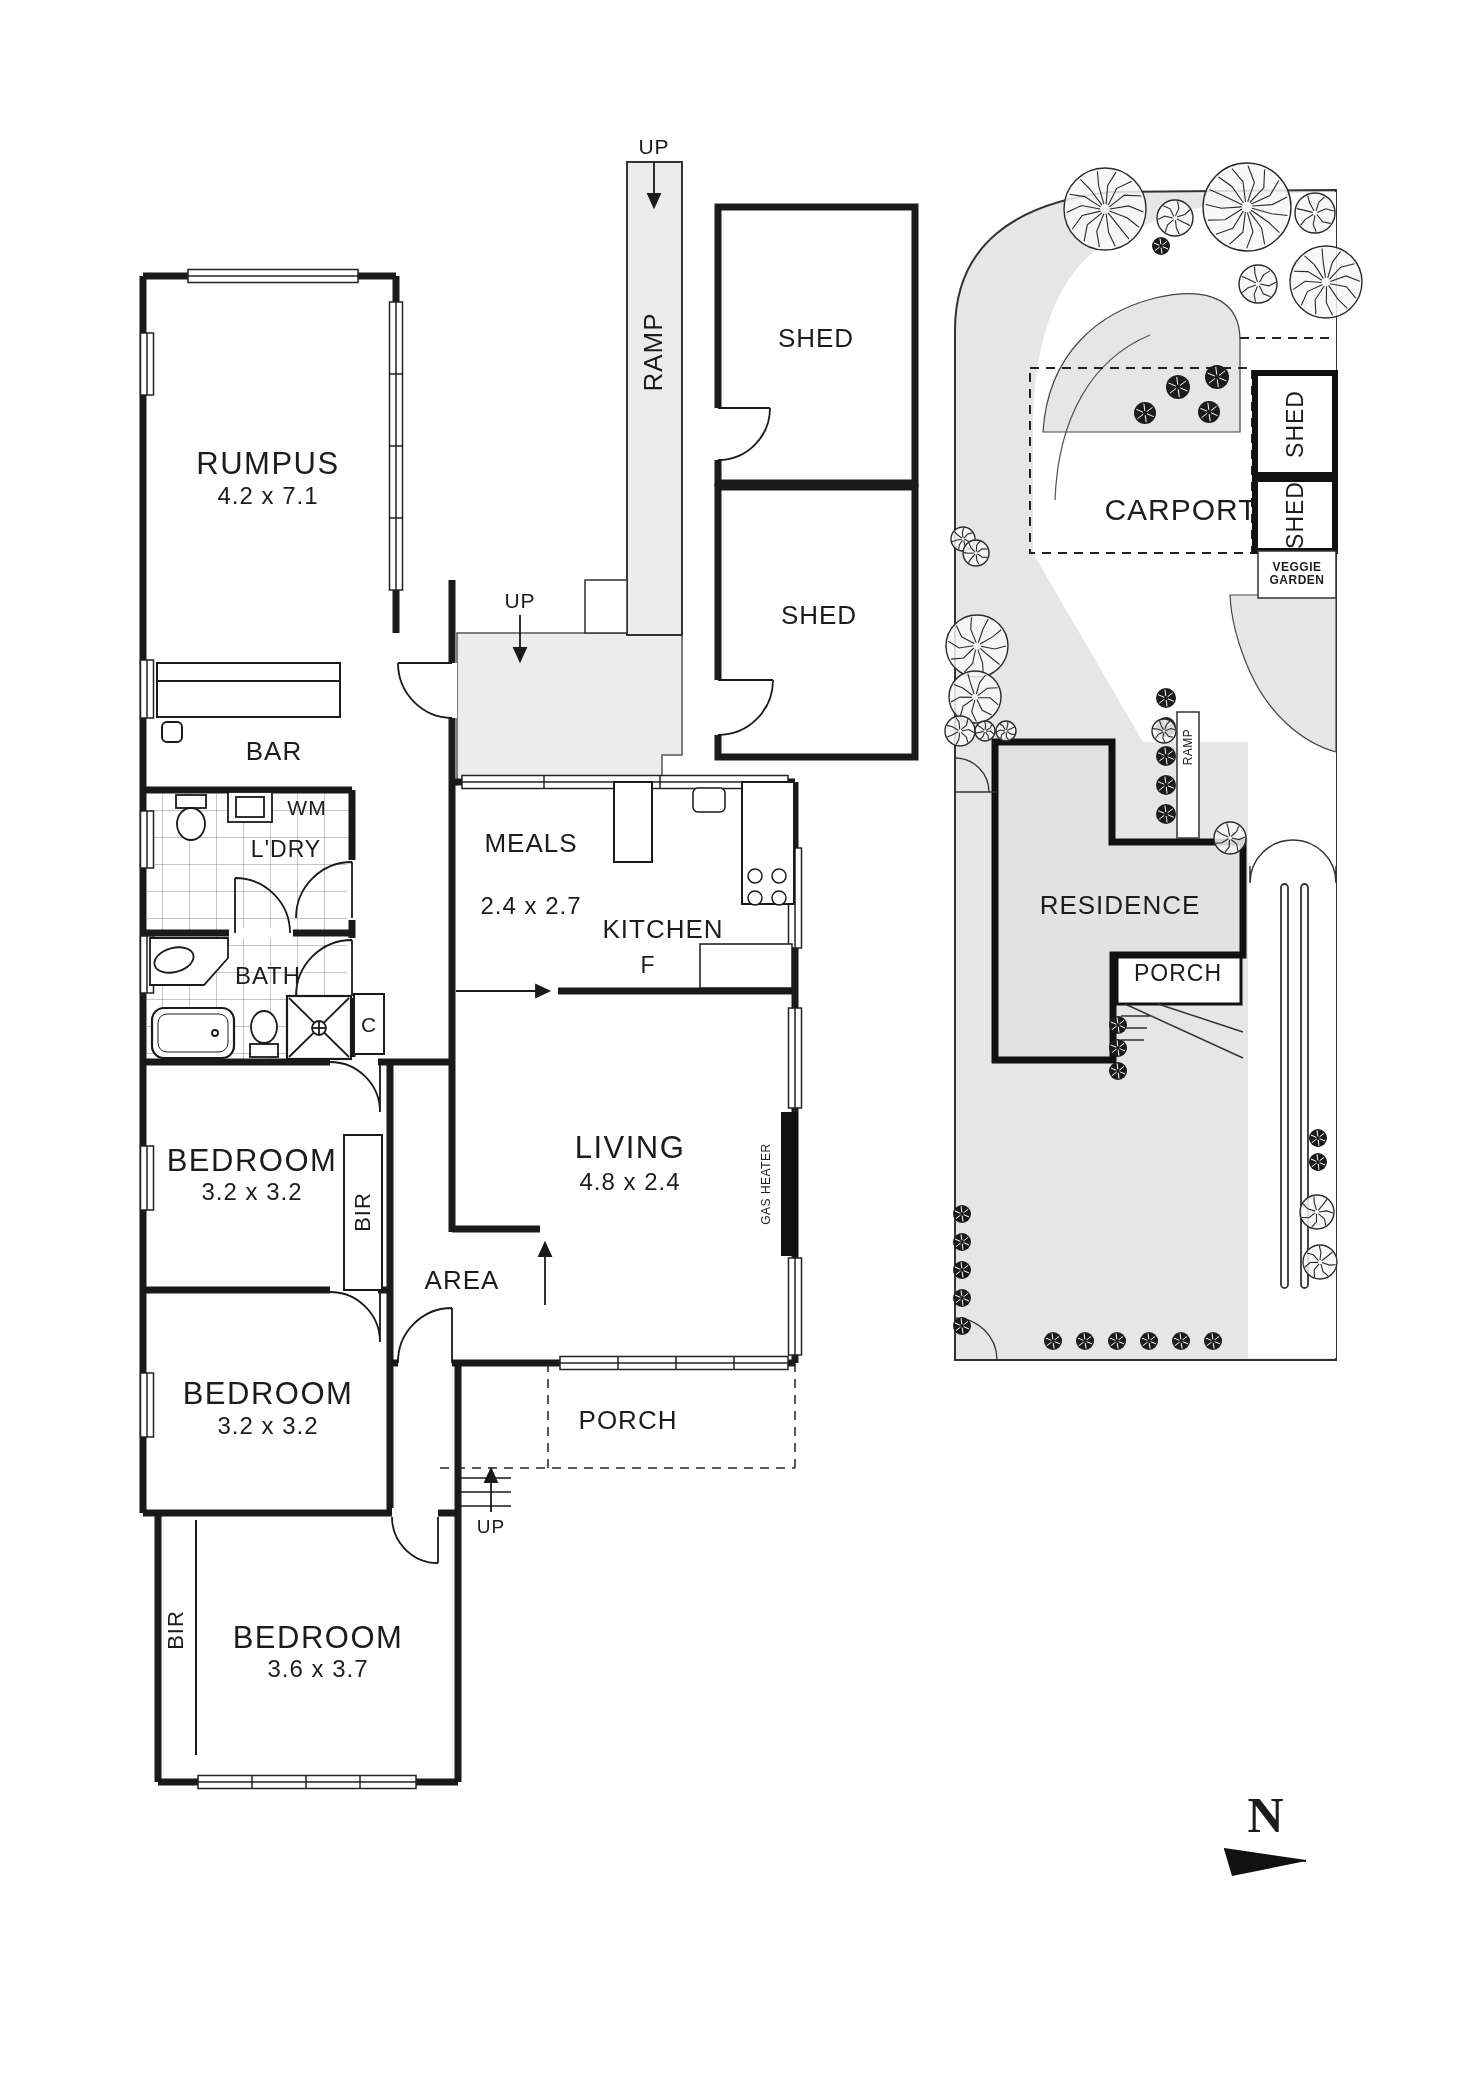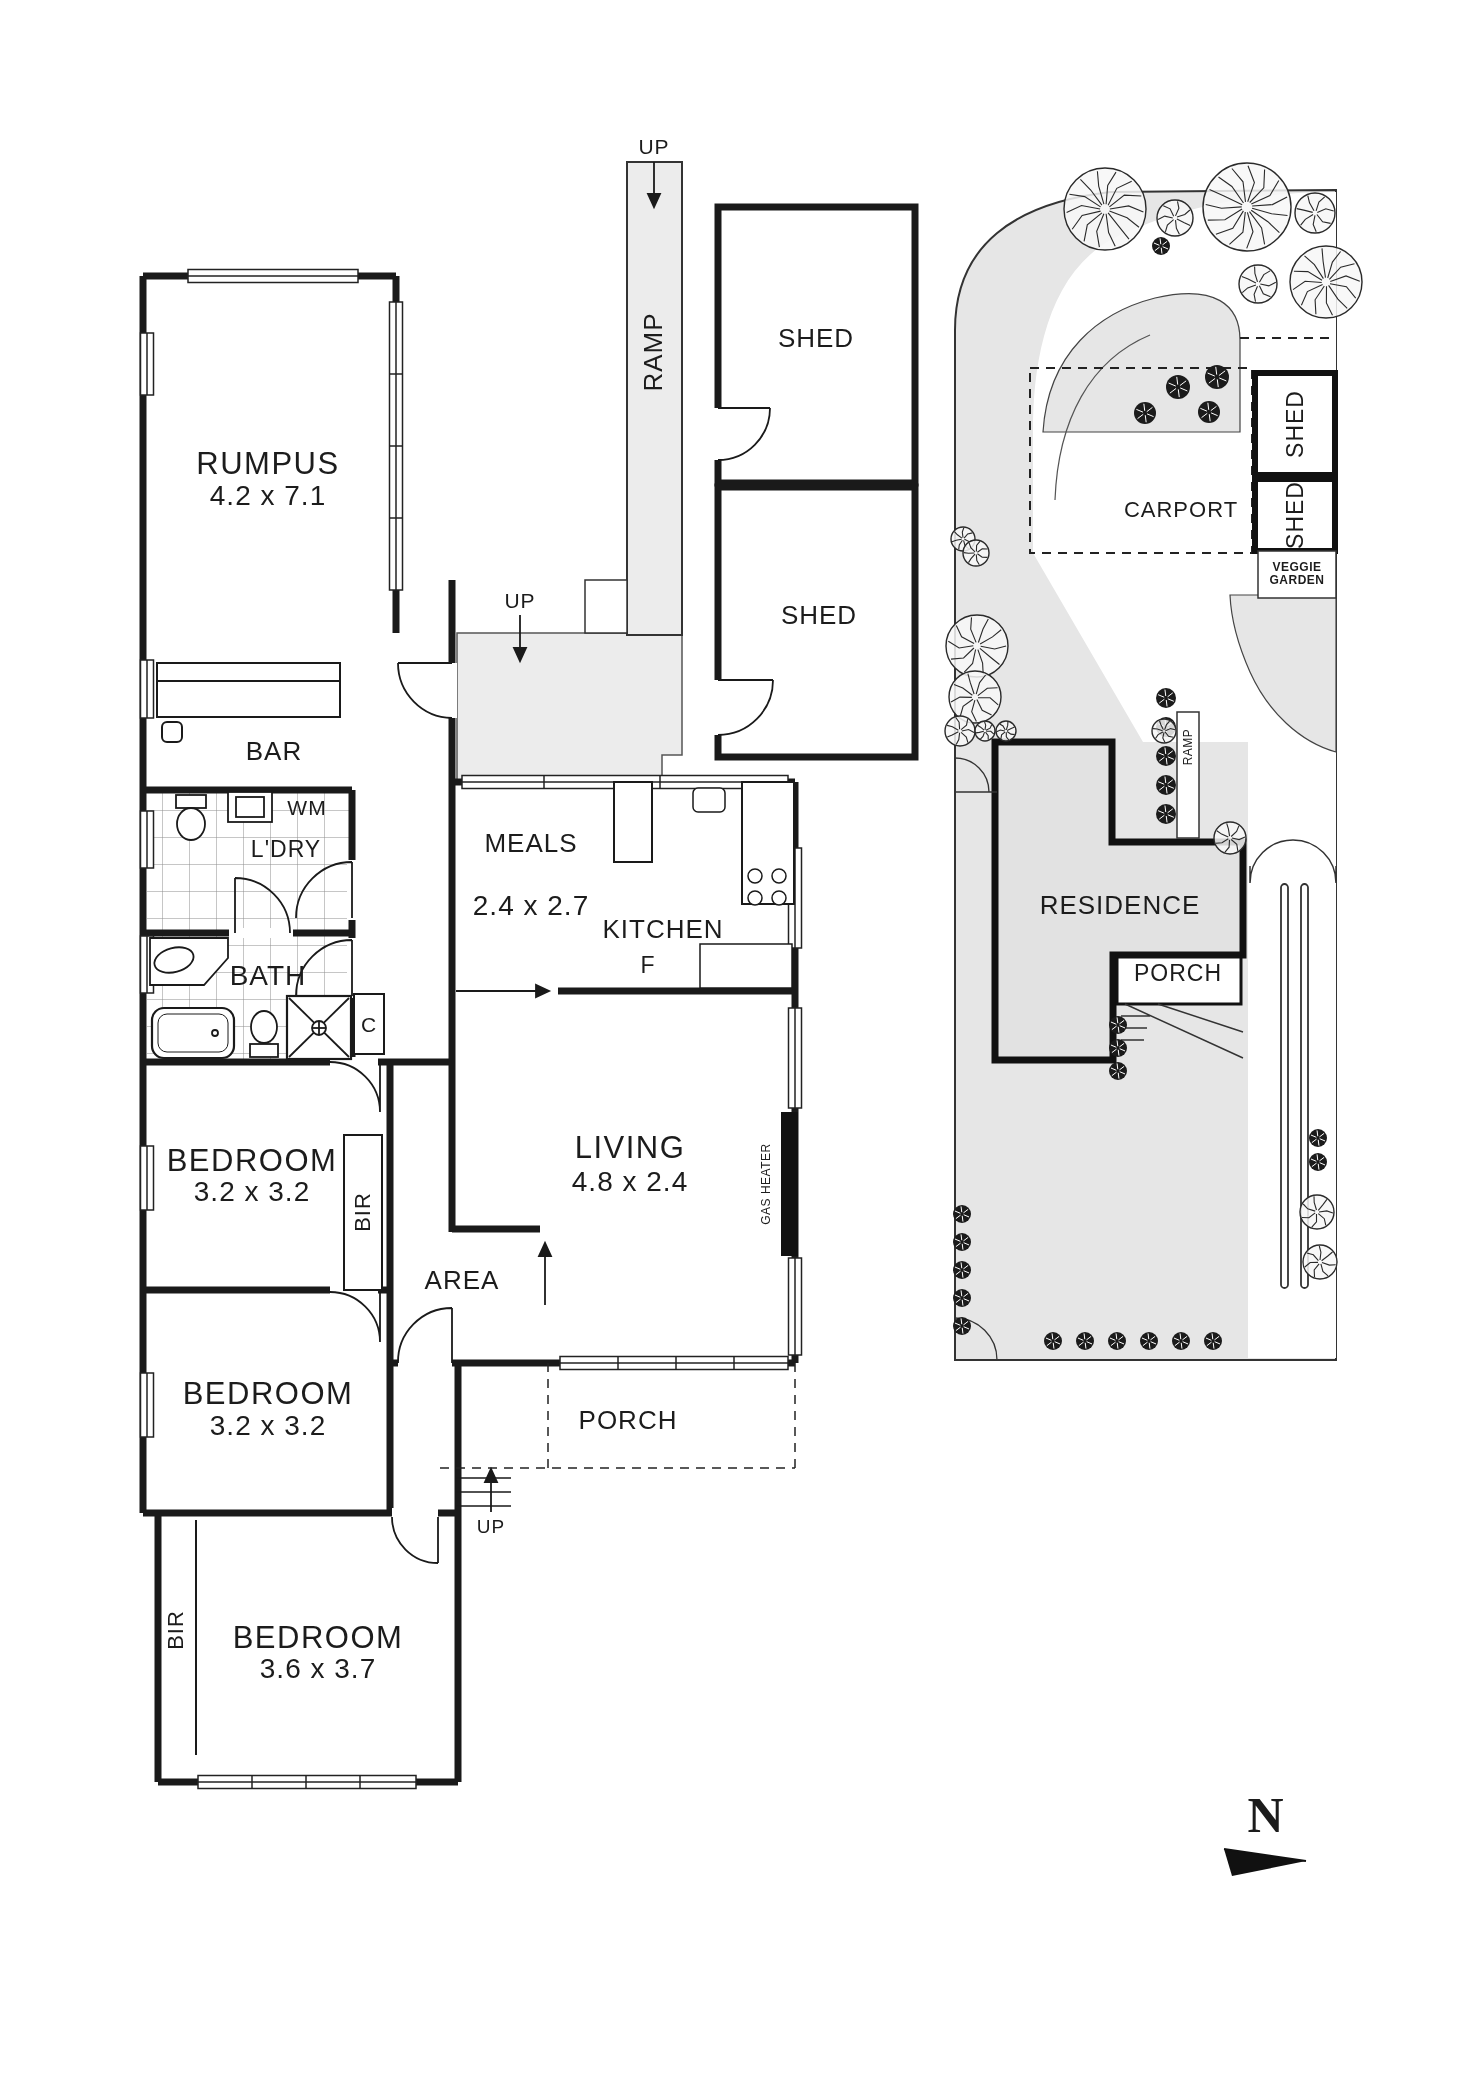--- a/index.html
+++ b/index.html
@@ -7,22 +7,22 @@
           font-family:"Liberation Sans",sans-serif;color:#1c1c1c;}
   svg{position:absolute;left:0;top:0;}
   .lbl{position:absolute;transform:translate(-50%,-50%);white-space:nowrap;
        color:#1c1c1c;letter-spacing:1px;line-height:1.05;text-align:center;}
   .rot{transform:translate(-50%,-50%) rotate(-90deg);}
   .s12{font-size:12px;letter-spacing:.5px;}
   .s19{font-size:19px;}
   .s21{font-size:21px;}
   .s22{font-size:22px;}
   .s23{font-size:23px;}
-  .s24{font-size:28px;}
-  .s25{font-size:22px;text-align:center;}
+  .s24{font-size:24px;}
+  .s25{font-size:30px;text-align:center;}
   .s26{font-size:26px;}
   .s27{font-size:31px;letter-spacing:1.5px;}
   .wrap{white-space:normal;width:93px;font-weight:bold;}
   .footer{position:absolute;transform:translate(0,-50%);font-size:25px;letter-spacing:.5px;}
   .north{font-family:"Liberation Serif",serif;font-weight:bold;font-size:50px;}
 </style>
 </head>
 <body>
 
 <div class="canvas">

